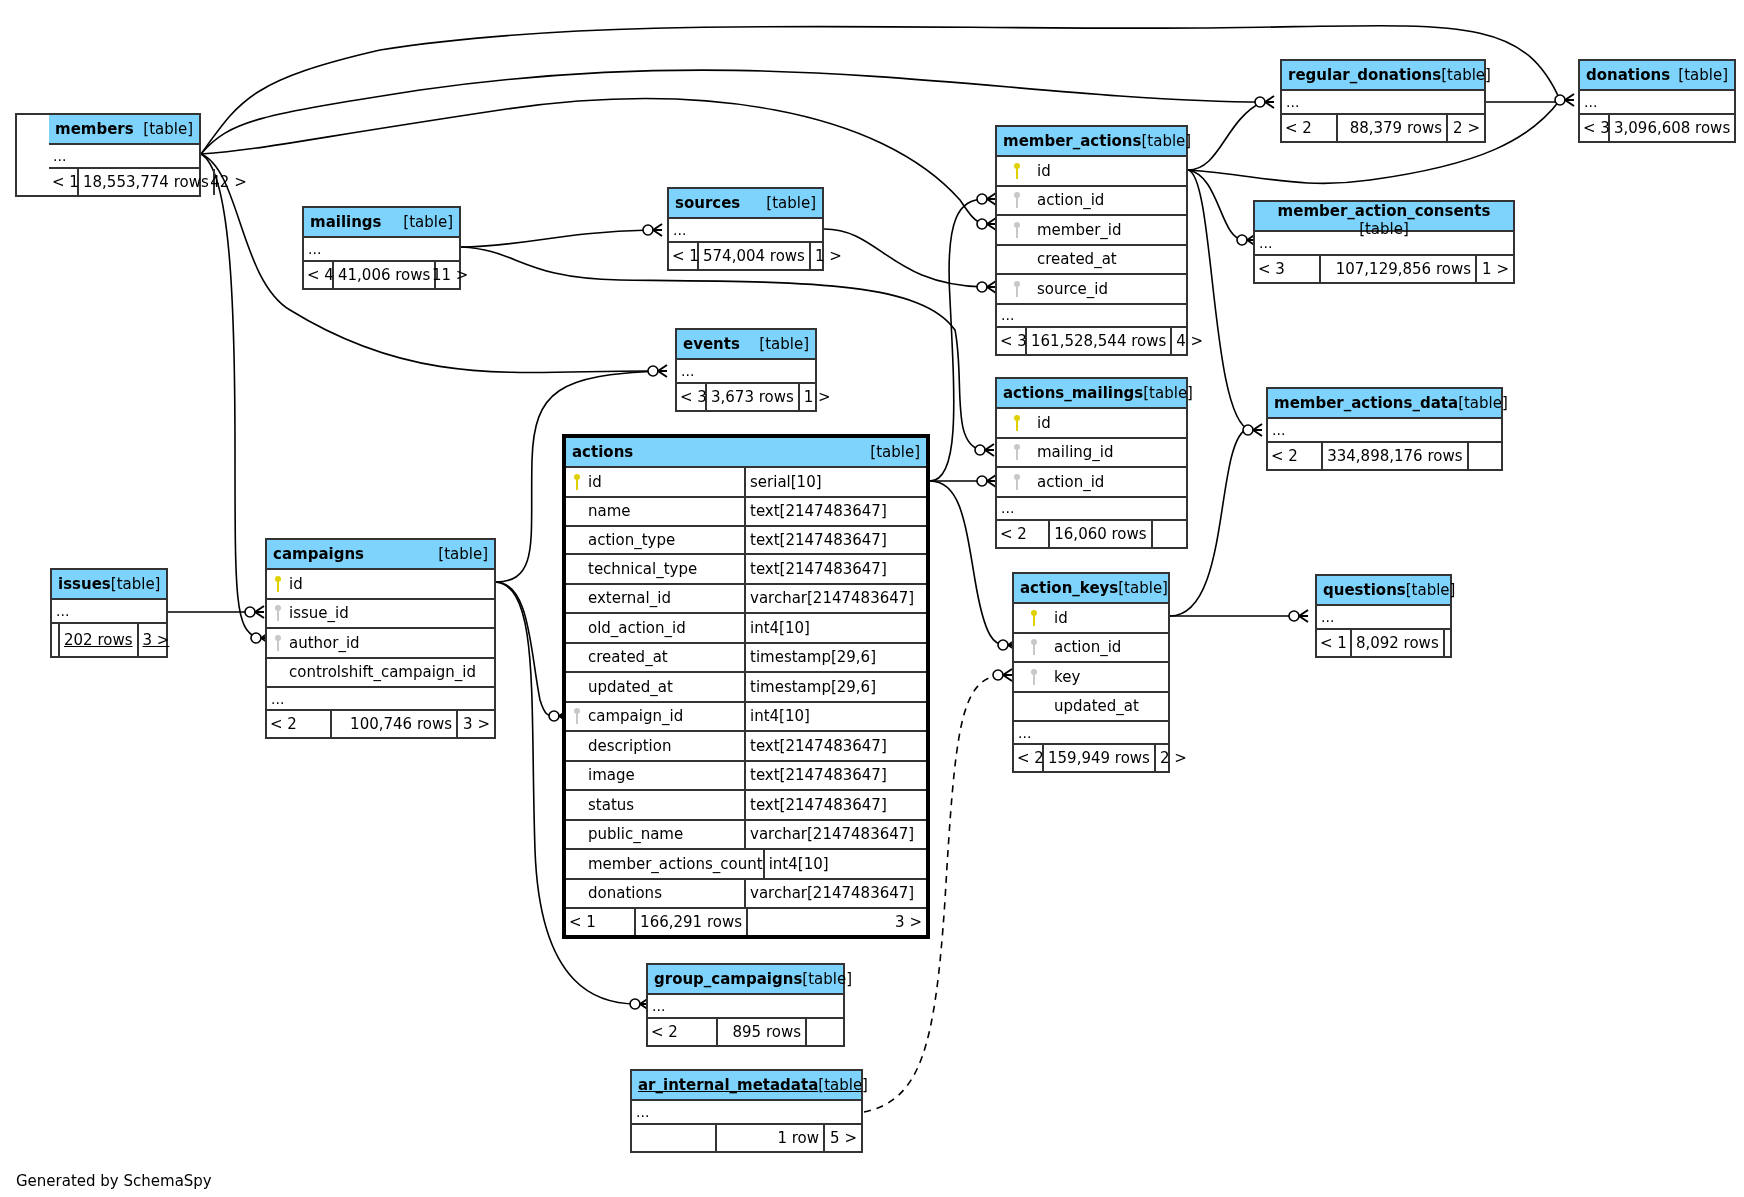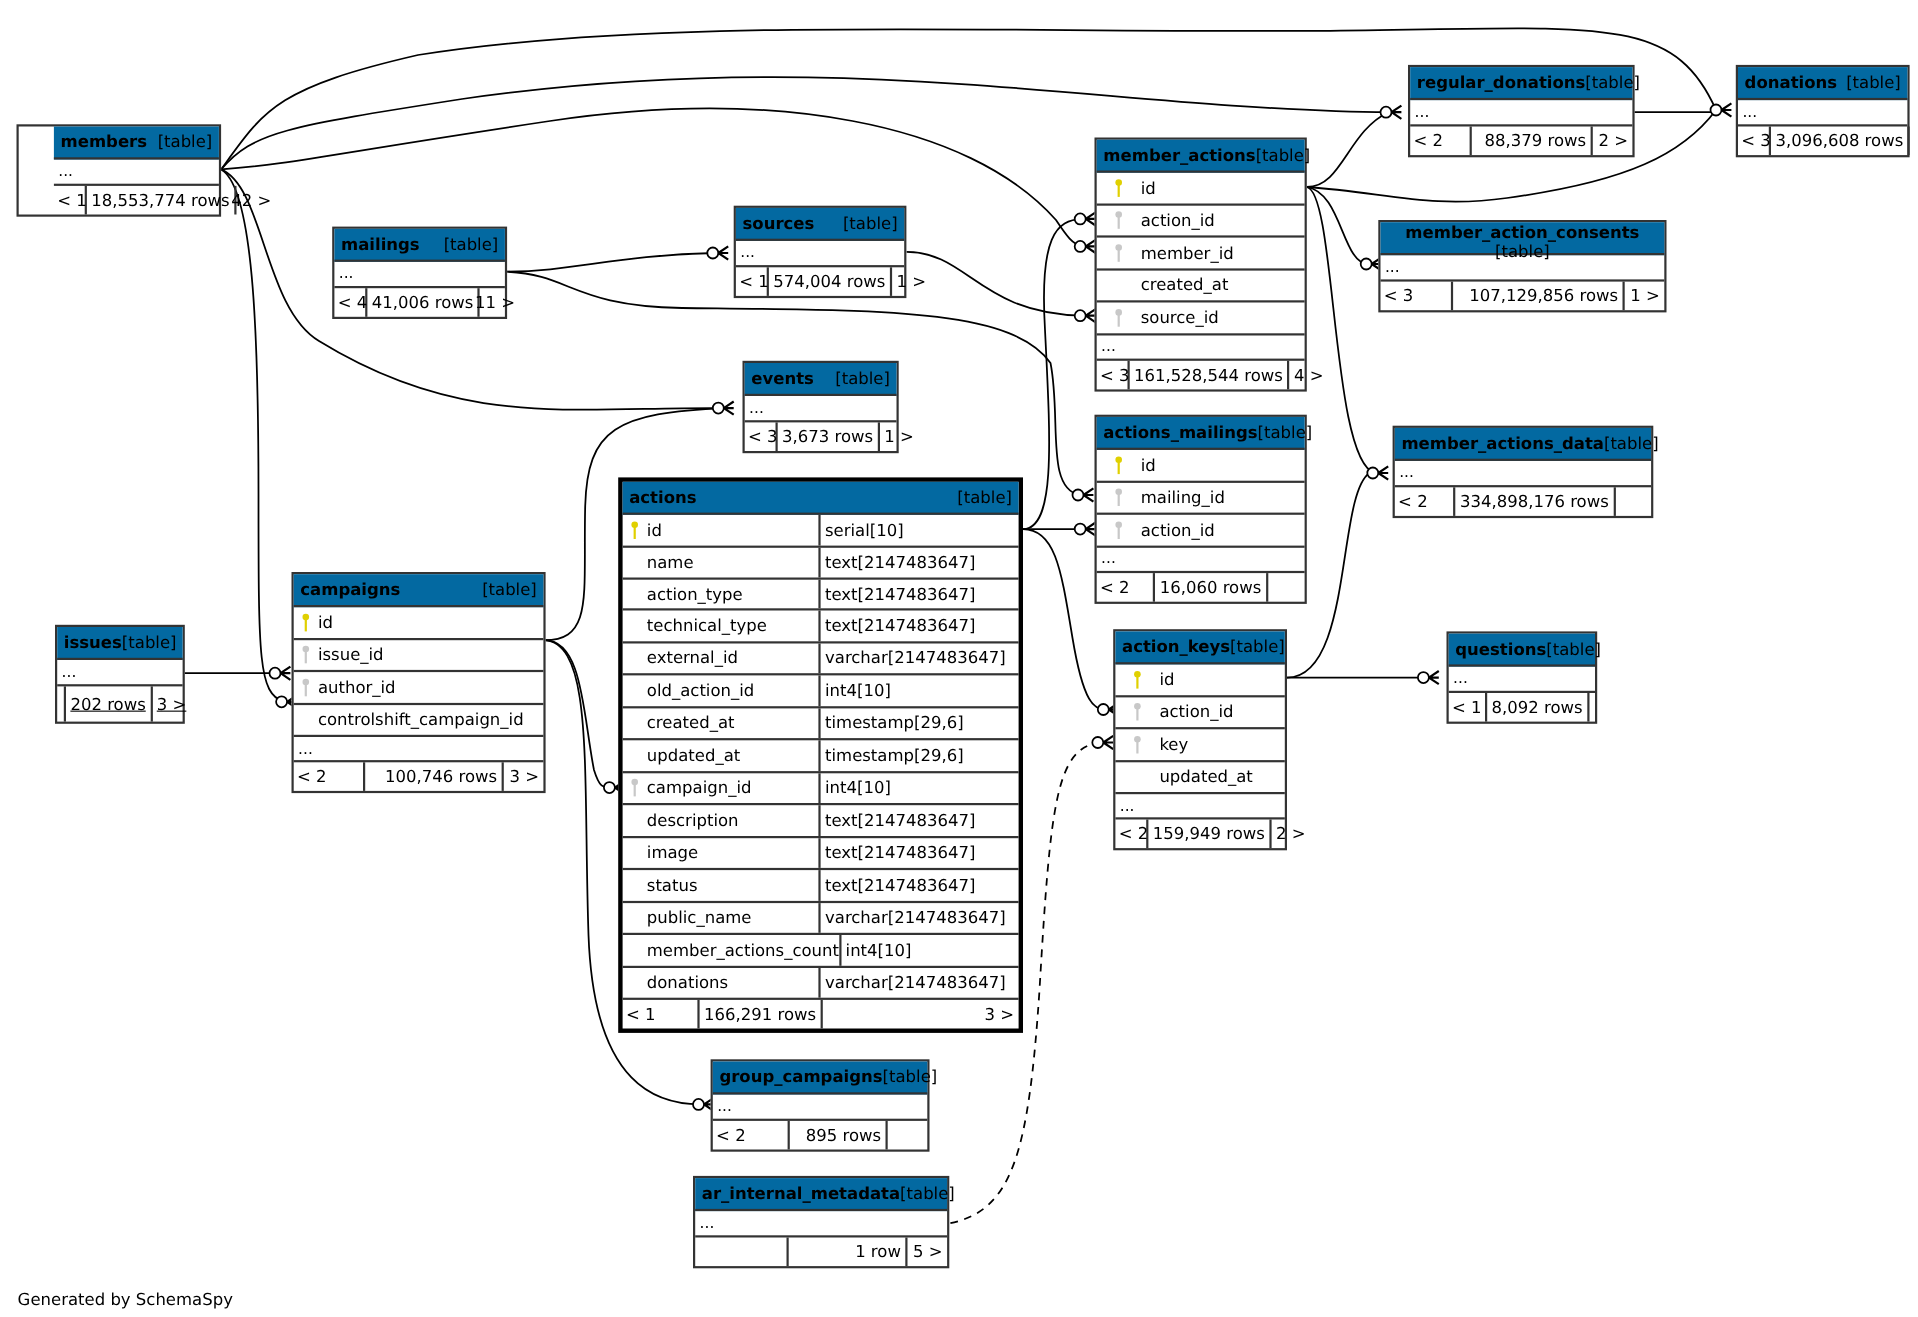--- a/index.html
+++ b/index.html
@@ -2,21 +2,21 @@
 <html><head>
 <meta charset="utf-8">
 <style>
   html, body { margin:0; padding:0; background:#ffffff; }
   body { width:1744px; height:1197px; position:relative; overflow:hidden;
          font-family:"DejaVu Sans", sans-serif; color:#000; }
   #edges { position:absolute; left:0; top:0; width:1744px; height:1197px; }
   .tbl { position:absolute; border:2px solid #333; background:#fff; box-sizing:border-box; }
   .tbl.focus { border:4px solid #000; }
   .tbl-head { display:flex; justify-content:space-between; align-items:center;
-              background:#0369a1; border-bottom:2px solid #333; padding:0 6px; box-sizing:border-box; }
+              background:#7dd3fc; border-bottom:2px solid #333; padding:0 6px; box-sizing:border-box; }
   .tbl-name { font-weight:bold; font-size:15px; }
   .tbl-kind { font-size:15px; }
   .row { display:flex; align-items:center; border-bottom:2px solid #333; box-sizing:border-box; font-size:15px; }
   .row .keyslot { width:22px; display:flex; justify-content:center; flex:none; }
   .row .colname { flex:1; white-space:nowrap; }
   .row .coltype { border-left:2px solid #333; height:100%; display:flex; align-items:center; padding-left:4px; box-sizing:border-box; white-space:nowrap; }
   .ellipsis { font-size:14px; padding-left:4px; border-bottom:2px solid #333; box-sizing:border-box; display:flex; align-items:center; }
   .foot { display:flex; font-size:15px; box-sizing:border-box; }
   .foot > div { display:flex; align-items:center; box-sizing:border-box; height:100%; white-space:nowrap; }
   .foot .f-left { border-right:2px solid #333; padding:0 3px; }
@@ -175,21 +175,21 @@
         <span class="tbl-name">issues</span>
         <span class="tbl-kind">[table]</span>
       </div>
       <div class="ellipsis" style="height: 24px;">...</div>
       <div class="foot" style="height: 32px; text-decoration: underline;">
         <div class="f-left" style="width: 18px;"></div>
         <div class="f-mid">202 rows</div>
         <div class="f-right" style="width: 36px;">3 &gt;</div>
       </div>
     </div>
-    <div class="tbl" style="left: 265px; top: 520px; width: 231px;">
+    <div class="tbl" style="left: 265px; top: 538px; width: 231px;">
       <div class="tbl-head" style="height: 30px;">
         <span class="tbl-name">campaigns</span>
         <span class="tbl-kind">[table]</span>
       </div>
       <div class="row" style="height: 29.5px;">
         <span class="keyslot">
           <span class="key pk"></span>
         </span>
         <span class="colname">id</span>
       </div>
@@ -312,21 +312,21 @@
         <span class="tbl-kind">[table]</span>
       </div>
       <div class="ellipsis" style="height: 24px;">...</div>
       <div class="foot" style="height: 26px;">
         <div class="f-left" style="width: 70px;">&lt; 2</div>
         <div class="f-mid">895 rows</div>
         <div class="f-right" style="width: 36px;"></div>
       </div>
     </div>
     <div class="tbl" style="left: 630px; top: 1069px; width: 233px;">
-      <div class="tbl-head" style="height: 30px;">
+      <div class="tbl-head" style="height: 30px; text-decoration: underline;">
         <span class="tbl-name">ar_internal_metadata</span>
         <span class="tbl-kind">[table]</span>
       </div>
       <div class="ellipsis" style="height: 24px;">...</div>
       <div class="foot" style="height: 26px;">
         <div class="f-left" style="width: 85px;"></div>
         <div class="f-mid">1 row</div>
         <div class="f-right" style="width: 36px;">5 &gt;</div>
       </div>
     </div>

